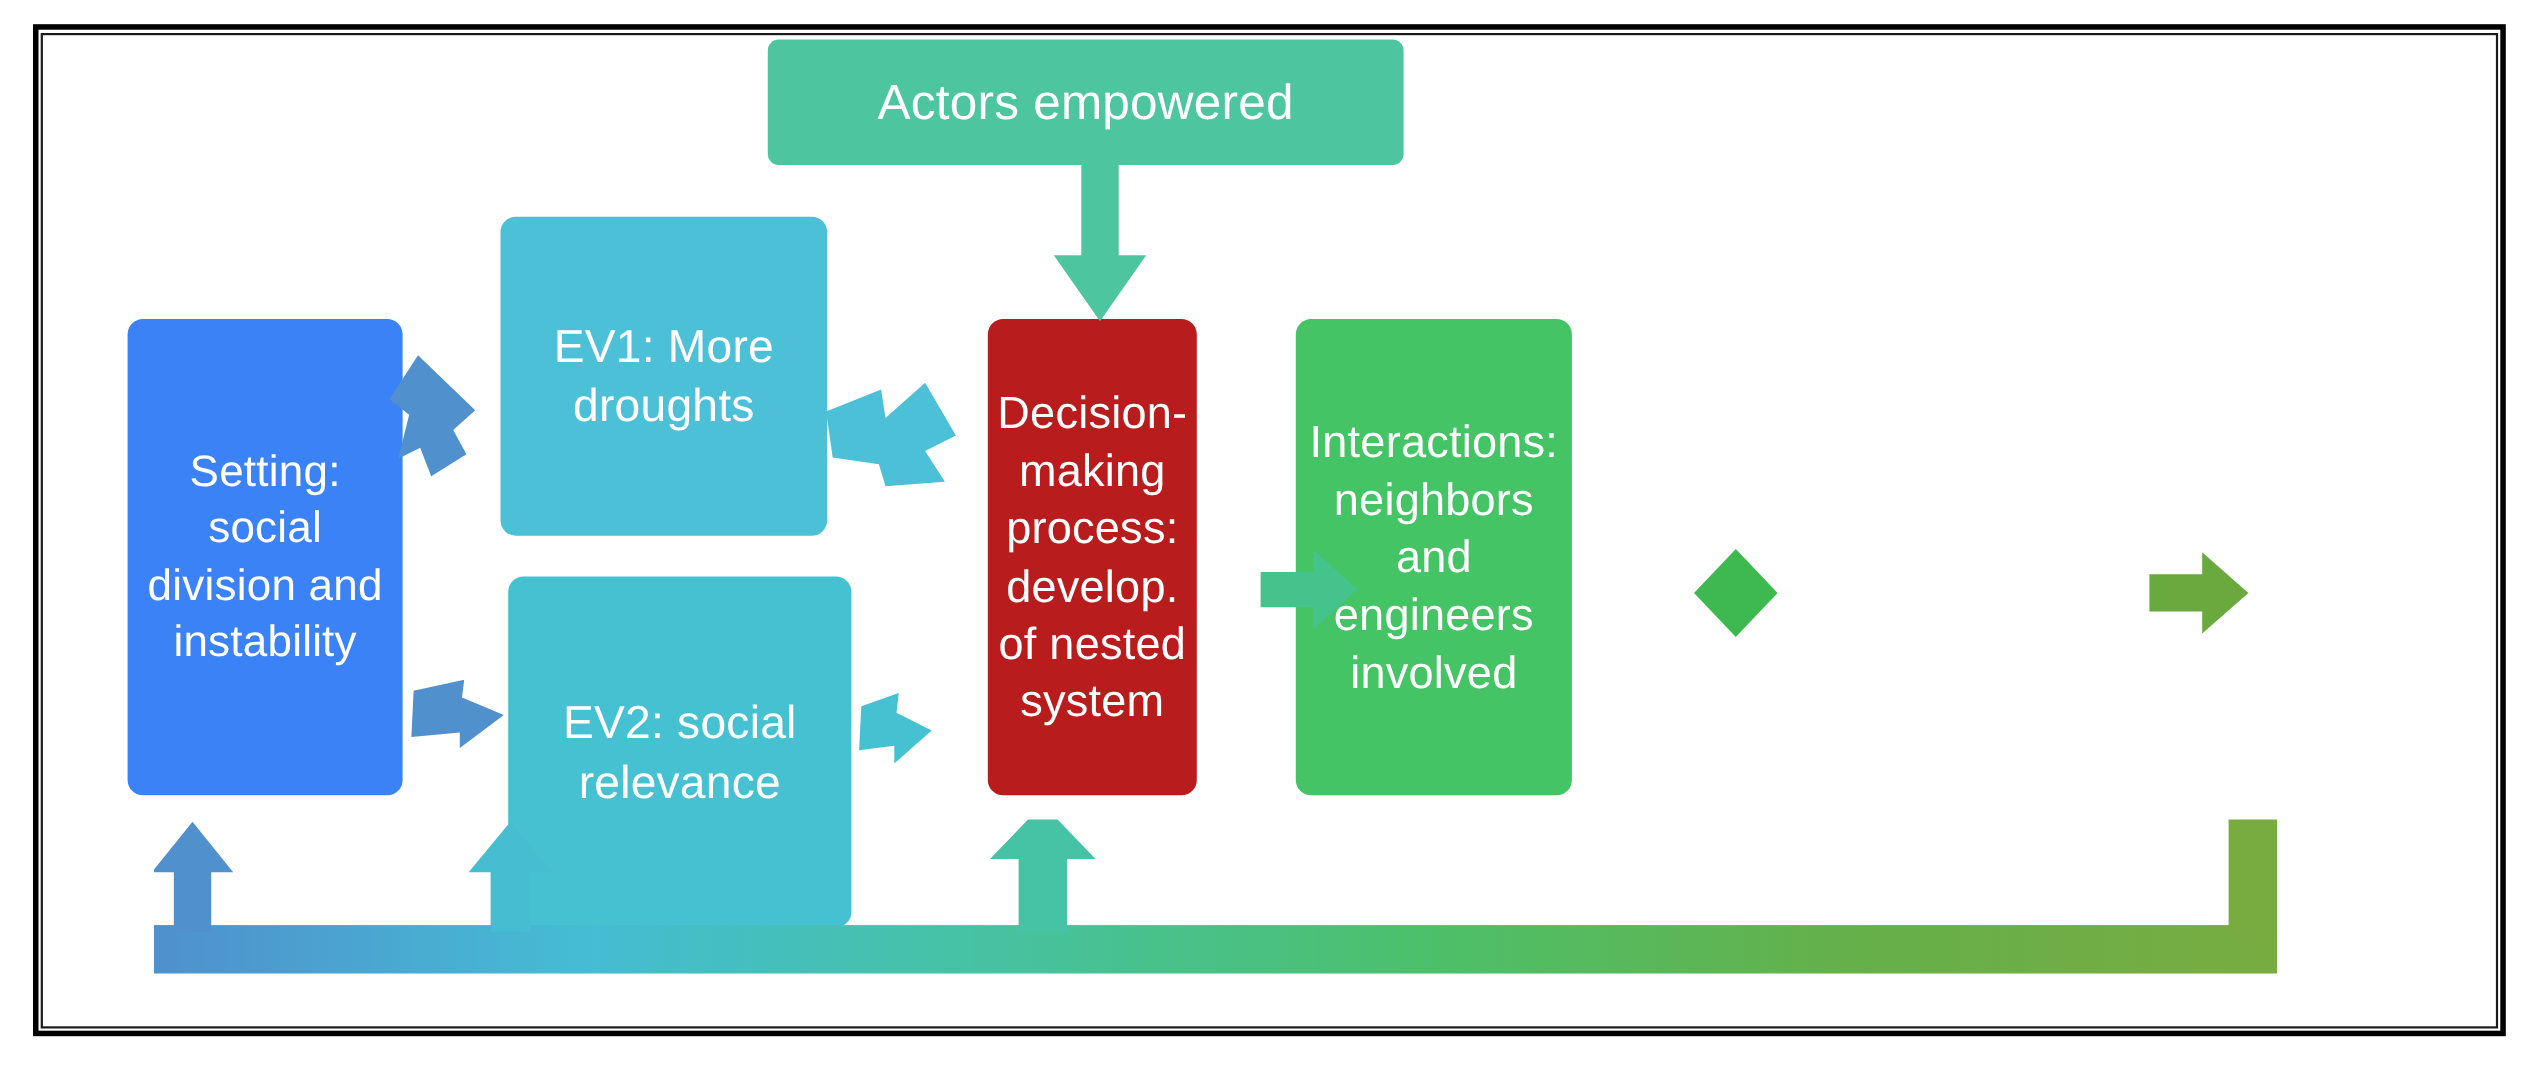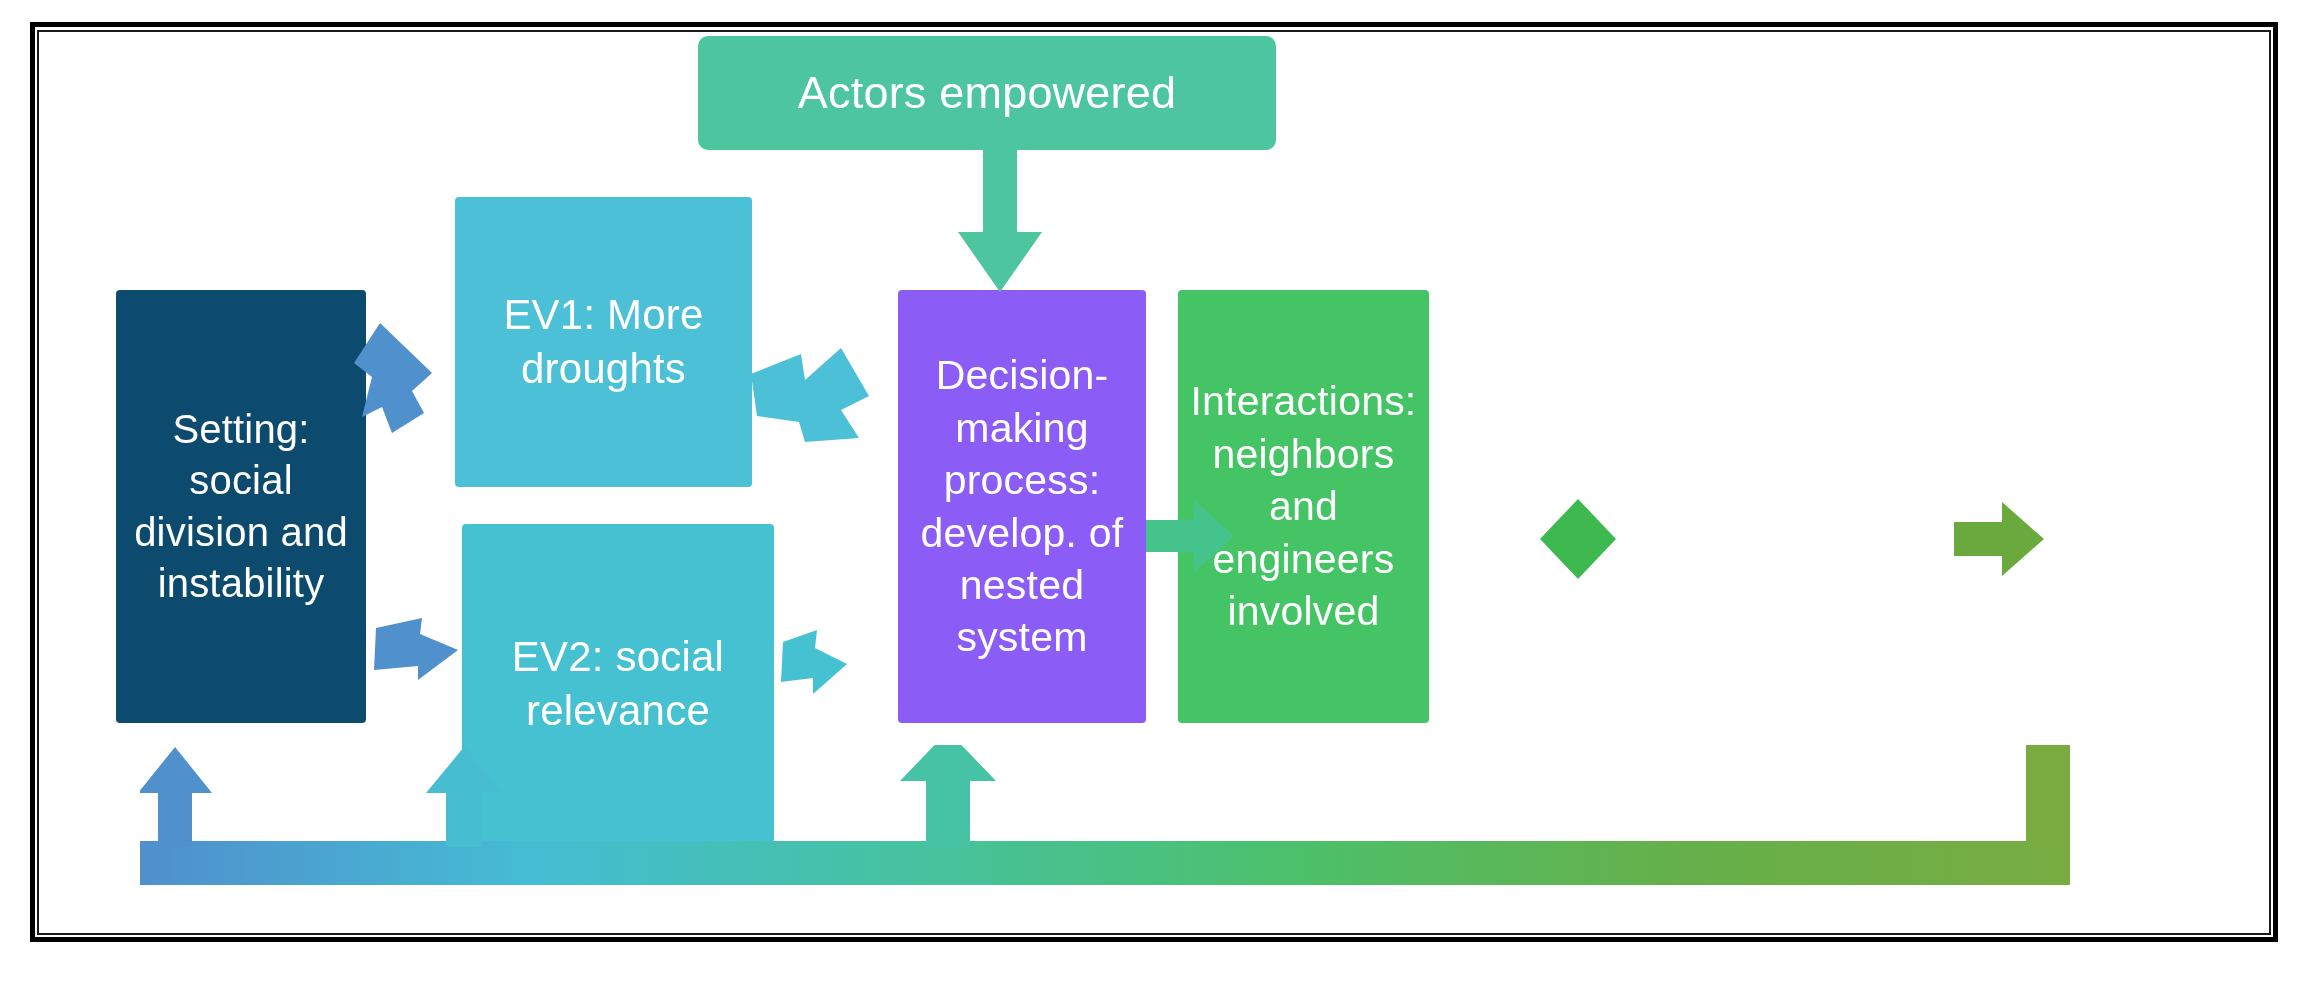--- a/index.html
+++ b/index.html
@@ -23,40 +23,40 @@
   .frame-inner{
     position:absolute;
     left:37px; top:30px;
     width:2234px; height:905px;
     border:2px solid #1a1a1a;
     box-sizing:border-box;
     background:#ffffff;
   }
   .node{
     position:absolute;
-    border-radius:4px;
+    border-radius:14px;
     color:#ffffff;
     display:flex;
     align-items:center;
     justify-content:center;
     text-align:center;
     line-height:1.28;
     box-sizing:border-box;
     padding:4px 6px;
     font-weight:400;
     letter-spacing:0.2px;
   }
   .node .txt{white-space:pre-line;}
 
   
   #node-actors{ left:698px; top:36px;  width:578px; height:114px; font-size:45px; background:#4dc6a0; border-radius:10px;}
-  #node-setting{left:116px; top:290px; width:250px; height:433px; font-size:40px; background:#0c4a6e;}
+  #node-setting{left:116px; top:290px; width:250px; height:433px; font-size:40px; background:#3b82f6;}
   #node-ev1{    left:455px; top:197px; width:297px; height:290px; font-size:42px; background:#4cc0d6;}
   #node-ev2{    left:462px; top:524px; width:312px; height:319px; font-size:42px; background:#45c1d2;}
-  #node-decision{left:898px;top:290px; width:248px; height:433px; font-size:41px; background:#8b5cf6;}
+  #node-decision{left:898px;top:290px; width:190px; height:433px; font-size:41px; background:#b91c1c;}
   #node-interactions{left:1178px;top:290px;width:251px;height:433px;font-size:41px;background:#44c465;}
   #node-trial{  left:1629px;top:290px; width:310px; height:433px; font-size:41px; background:#4cbb43;}
   #node-post{   left:2055px;top:290px; width:210px; height:433px; font-size:41px; background:#78ac41;}
 
   
   .conn{position:absolute;}
   .conn svg{display:block;overflow:visible;}
 
   #arrow-setting-ev1{ left:352px; top:315px; width:110px; height:140px;}
   #arrow-setting-ev2{ left:370px; top:604px; width:96px;  height:96px;}

